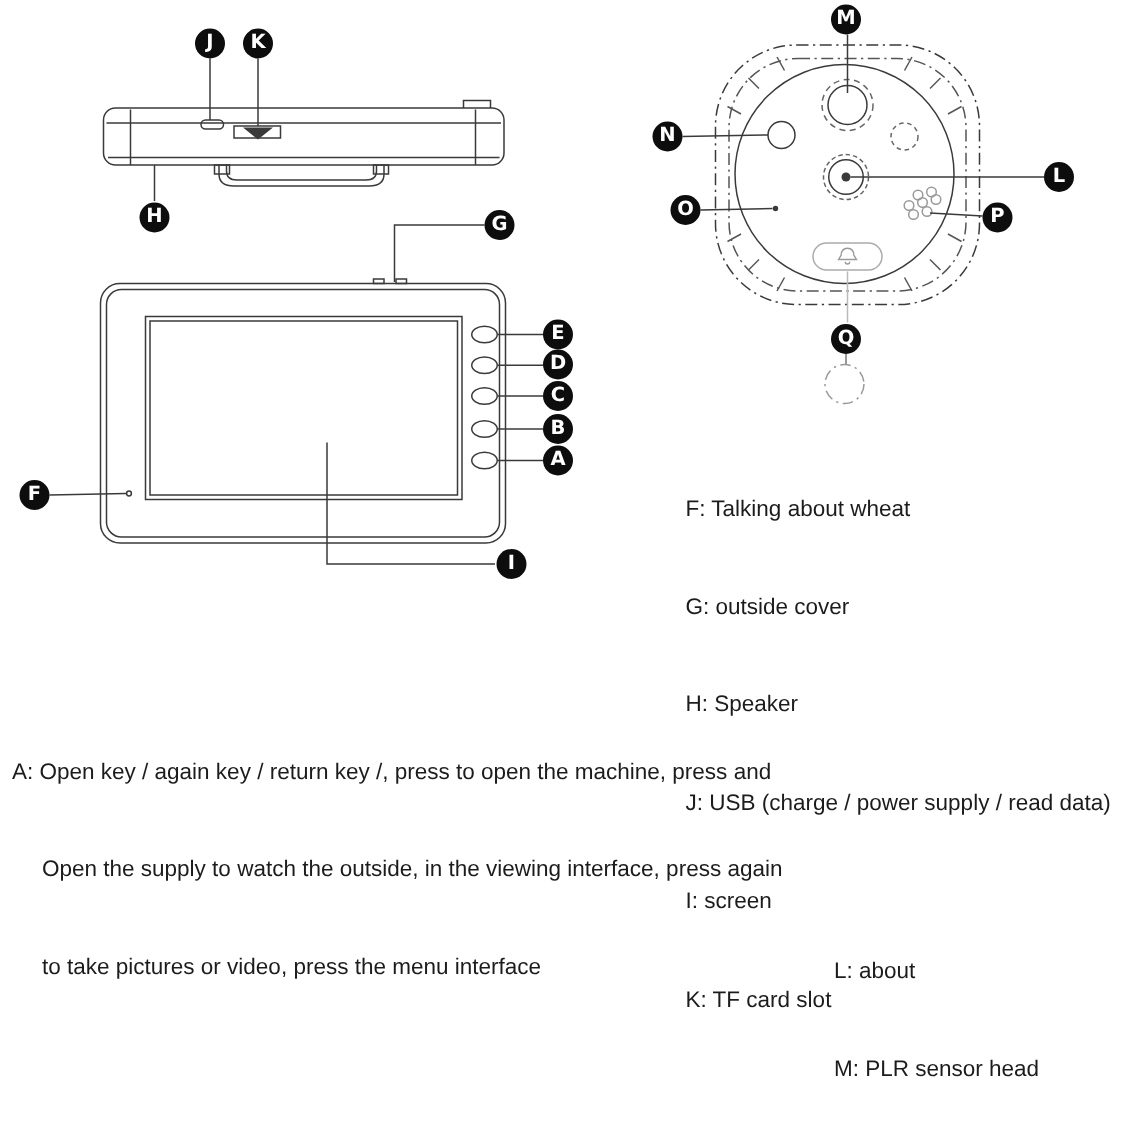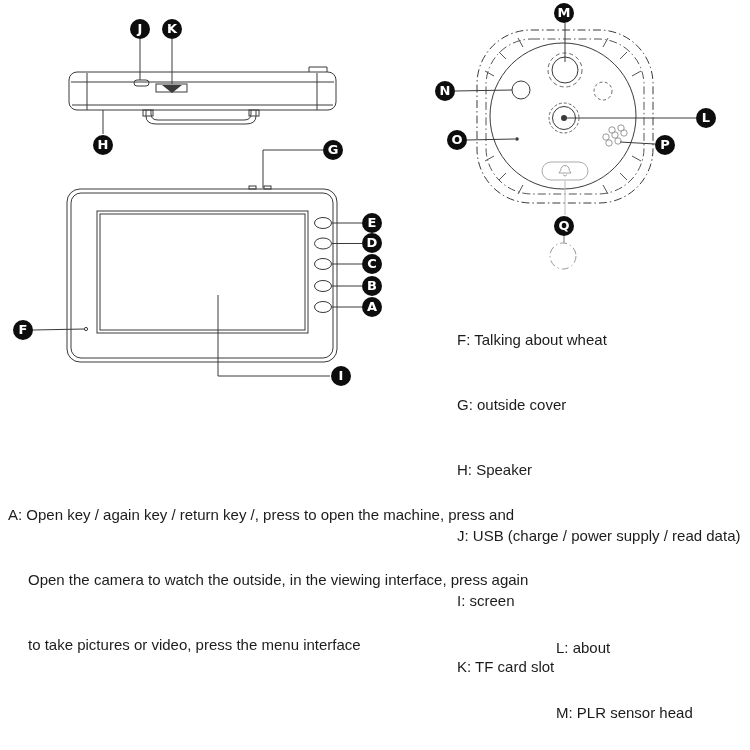--- a/index.html
+++ b/index.html
@@ -140,21 +140,21 @@
     <div>F: Talking about wheat</div>
     <div>G: outside cover</div>
     <div>H: Speaker</div>
     <div>J: USB (charge / power supply / read data)</div>
     <div>I: screen</div>
     <div>K: TF card slot</div>
   </div>
 
   <div class="txtblock" style="left:8px;top:460px">
     <div>A: Open key / again key / return key /, press to open the machine, press and</div>
-    <div class="ind">Open the camera to watch the outside, in the viewing interface, press again</div>
+    <div class="ind">Open the supply to watch the outside, in the viewing interface, press again</div>
     <div class="ind">to take pictures or video, press the menu interface</div>
     
     
     
     
     
     
     
     
   </div>

